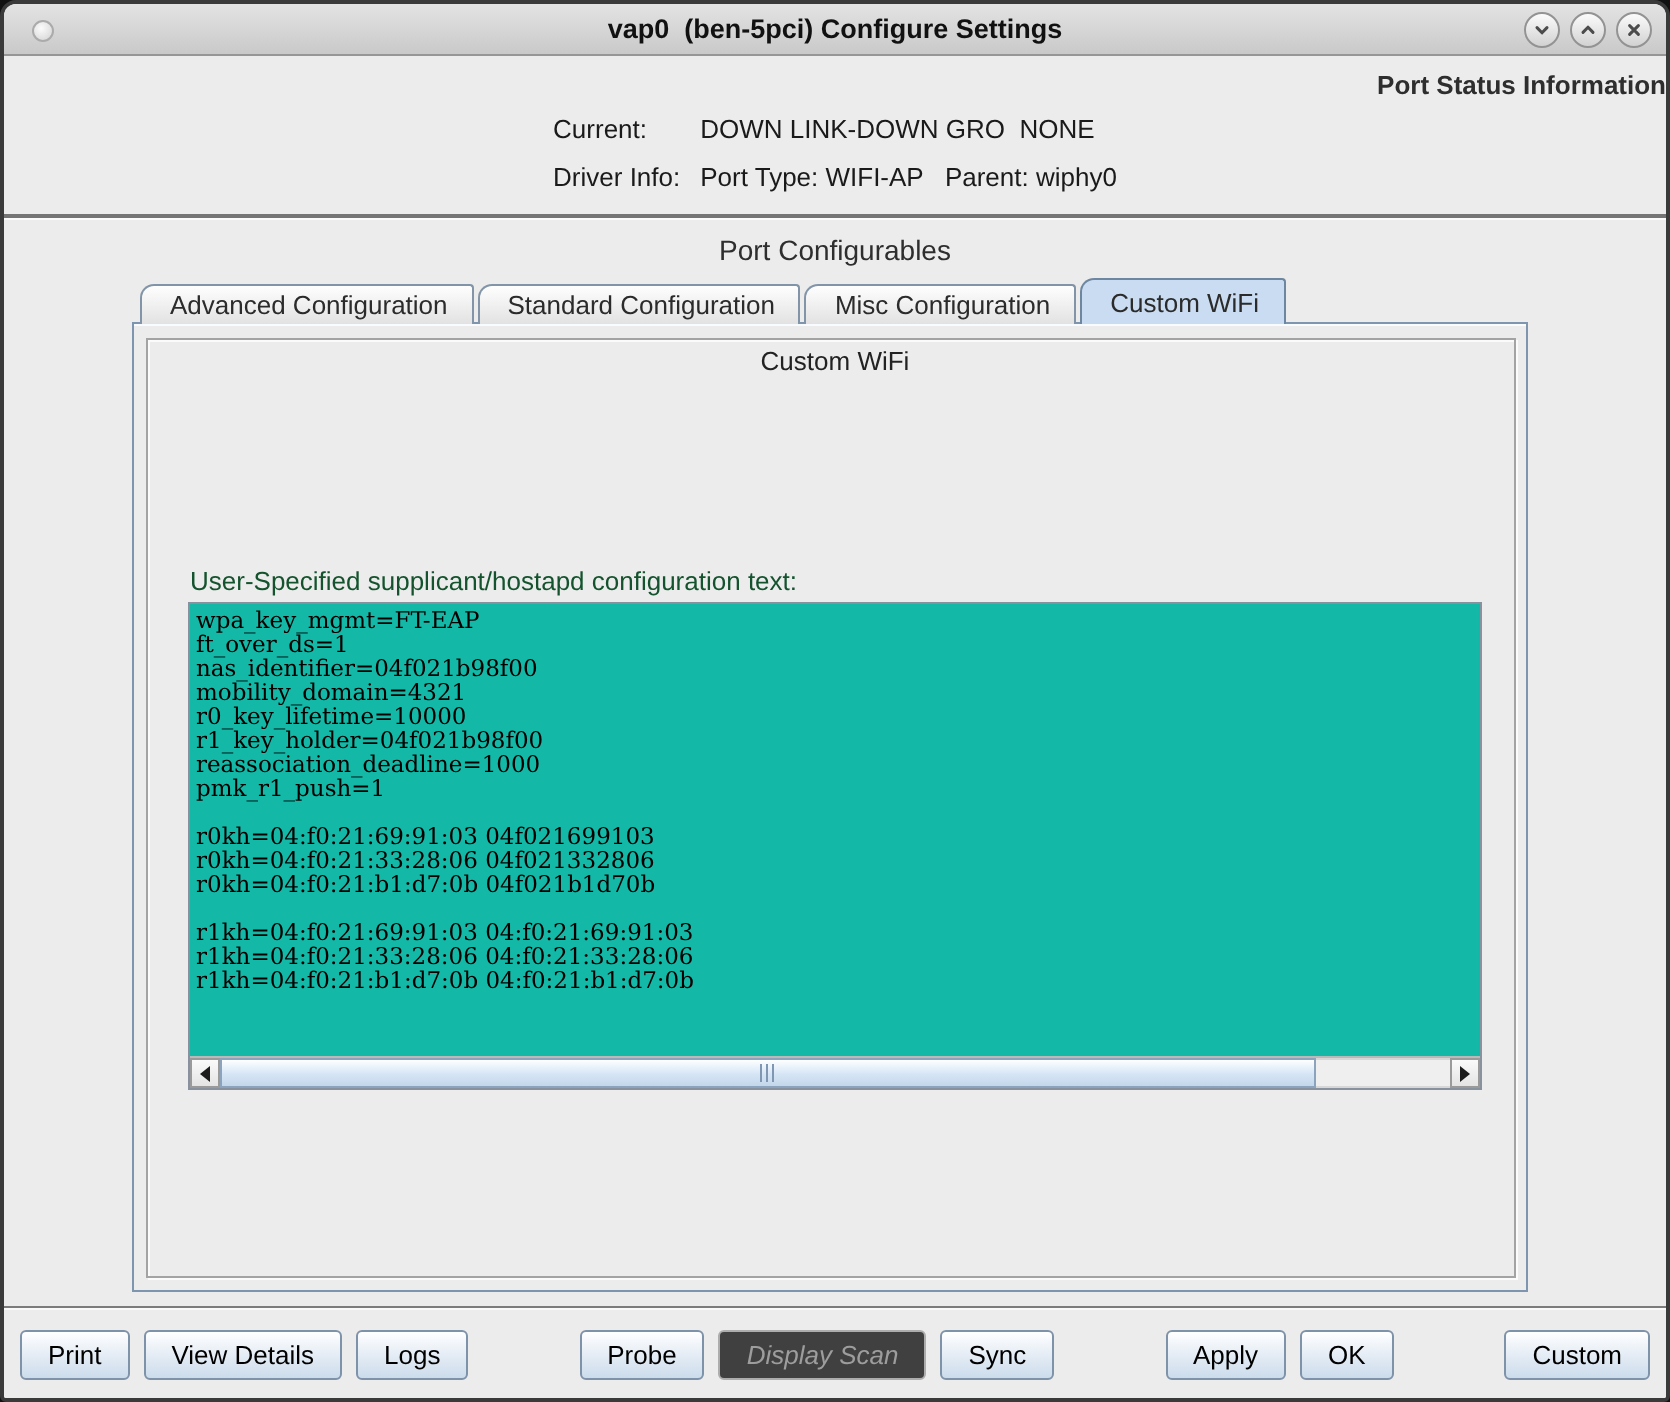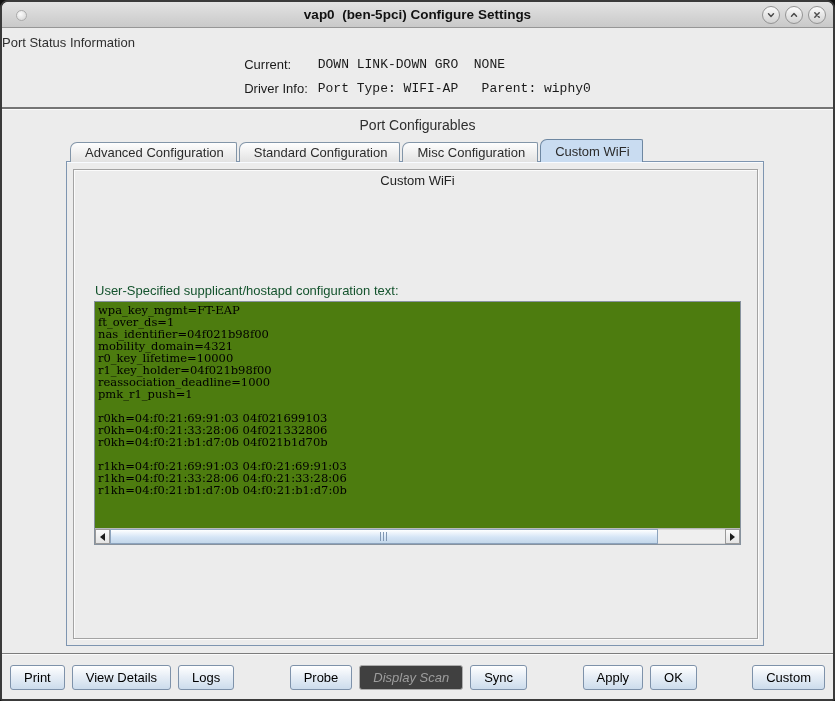--- a/index.html
+++ b/index.html
@@ -39,27 +39,27 @@
     cursor:default;
   }
   .win-btn svg { display:block; }
 
   
   .hsep { height:3px; flex:0 0 3px; background:#757575; box-shadow:inset 0 -1px 0 #fbfbfb; }
   .hsep-thin { height:2px; flex:0 0 2px; background:#7c7c7c; box-shadow:inset 0 -1px 0 #fafafa; }
 
   
   .status-section { padding-top:7px; padding-bottom:11px; background:#ececec; }
-  .status-title { text-align:left; font-size:13px; color:#2e2e2e; margin-bottom:7px; }
+  .status-title { text-align:right; font-size:13px; color:#2e2e2e; margin-bottom:7px;font-weight:bold; }
   .status-grid {
     width:fit-content; margin:0 auto;
     display:grid; grid-template-columns:auto auto; column-gap:10px; row-gap:9px;
     font-size:13px; color:#1a1a1a;
   }
-  .status-grid .val { white-space:pre;font-family:Liberation Mono, monospace; }
+  .status-grid .val { white-space:pre; }
 
   
   .configurables { flex:1; display:flex; flex-direction:column; background:#ececec; min-height:0; }
   .config-title { text-align:center; font-size:14px; color:#2e2e2e; padding-top:7px; }
 
   .tabs { display:flex; align-items:flex-end; margin:7px 0 0 68px; height:21px; }
   .tab {
     font-size:13px; color:#2b2b2b;
     padding:2px 12px 2px 14px;
     background:linear-gradient(#fefefe,#e2e2e2);
@@ -91,21 +91,21 @@
     box-shadow:inset 1px 1px 0 #fbfbfb, 1px 1px 0 #fbfbfb;
     background:#ececec;
     padding:3px 16px 10px 20px;
   }
   .panel-title { text-align:center; font-size:13px; color:#222; flex:0 0 18px; }
   .panel-gap-top { flex:0 0 92px; }
   .textarea-label { font-size:13px; color:#14532d; margin:0 0 3px 1px; }
 
   .textarea {
     flex:0 0 244px;
-    background:#4d7c0f;
+    background:#14b8a6;
     border:1px solid #87929e;
     display:flex; flex-direction:column;
     overflow:hidden;
   }
   .text-content {
     flex:1;
     font-family:"DejaVu Serif","Liberation Serif",serif;
     font-size:11.5px; line-height:12px;
     color:#000; white-space:pre;
     padding:2px 0 0 3px;

